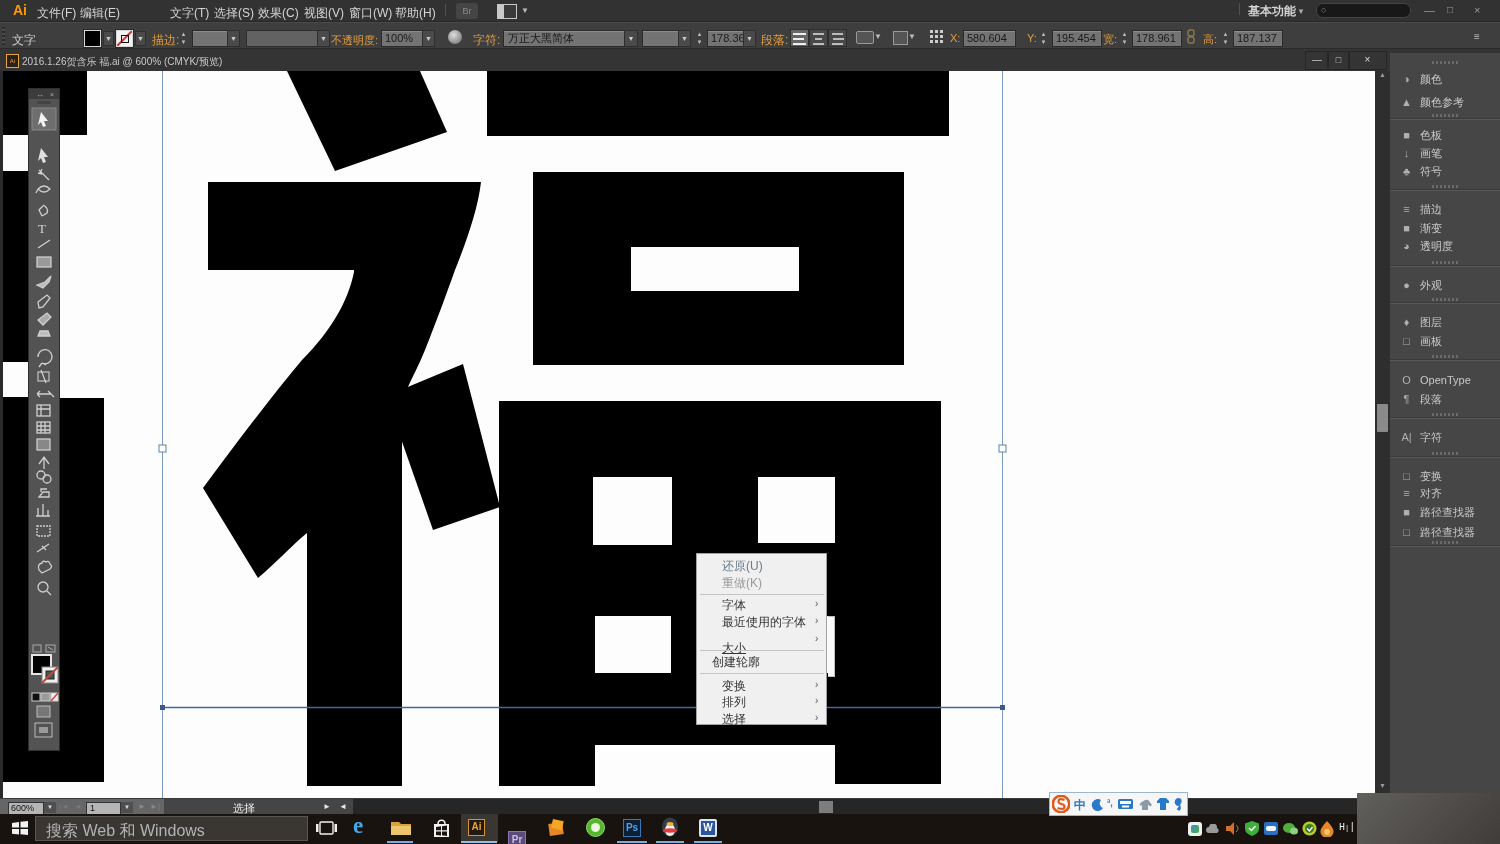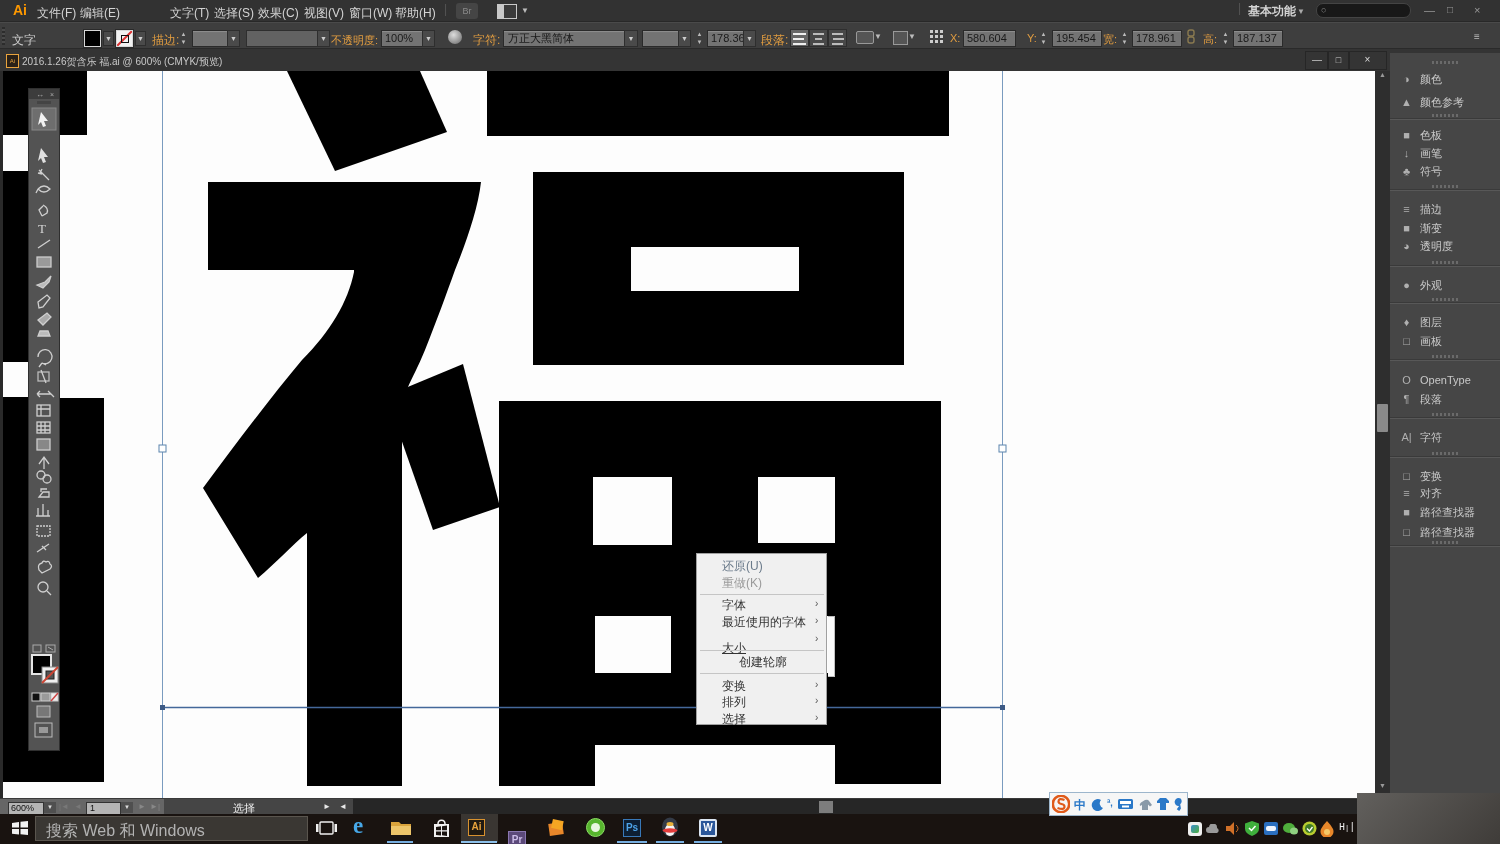--- a/index.html
+++ b/index.html
@@ -402,21 +402,21 @@
   <span class="abs" style="left:25px;top:4px;color:#6a7a8a;">还原(U)</span>
   <span class="abs" style="left:25px;top:21px;color:#9a9a9a;">重做(K)</span>
   <div class="abs" style="left:3px;top:39.5px;width:124px;height:1px;background:#c5c5c5;"></div>
   <span class="abs" style="left:25px;top:43px;">字体</span>
   <span class="abs" style="left:118px;top:44px;font-size:10px;color:#555;">›</span>
   <span class="abs" style="left:25px;top:60px;">最近使用的字体</span>
   <span class="abs" style="left:118px;top:61px;font-size:10px;color:#555;">›</span>
   <span class="abs" style="left:25px;top:86px;text-decoration:underline;">大小</span>
   <span class="abs" style="left:118px;top:79px;font-size:10px;color:#555;">›</span>
   <div class="abs" style="left:3px;top:95.5px;width:124px;height:1px;background:#c5c5c5;"></div>
-  <span class="abs" style="left:42px;top:100px;font-family:Liberation Serif, serif;">创建轮廓</span>
+  <span class="abs" style="left:15px;top:100px;font-family:Liberation Serif, serif;">创建轮廓</span>
   <div class="abs" style="left:3px;top:118.5px;width:124px;height:1px;background:#c5c5c5;"></div>
   <span class="abs" style="left:25px;top:124px;">变换</span>
   <span class="abs" style="left:118px;top:125px;font-size:10px;color:#555;">›</span>
   <span class="abs" style="left:25px;top:140px;">排列</span>
   <span class="abs" style="left:118px;top:141px;font-size:10px;color:#555;">›</span>
   <span class="abs" style="left:25px;top:157px;">选择</span>
   <span class="abs" style="left:118px;top:158px;font-size:10px;color:#555;">›</span>
 </div>
 
 </body></html>

